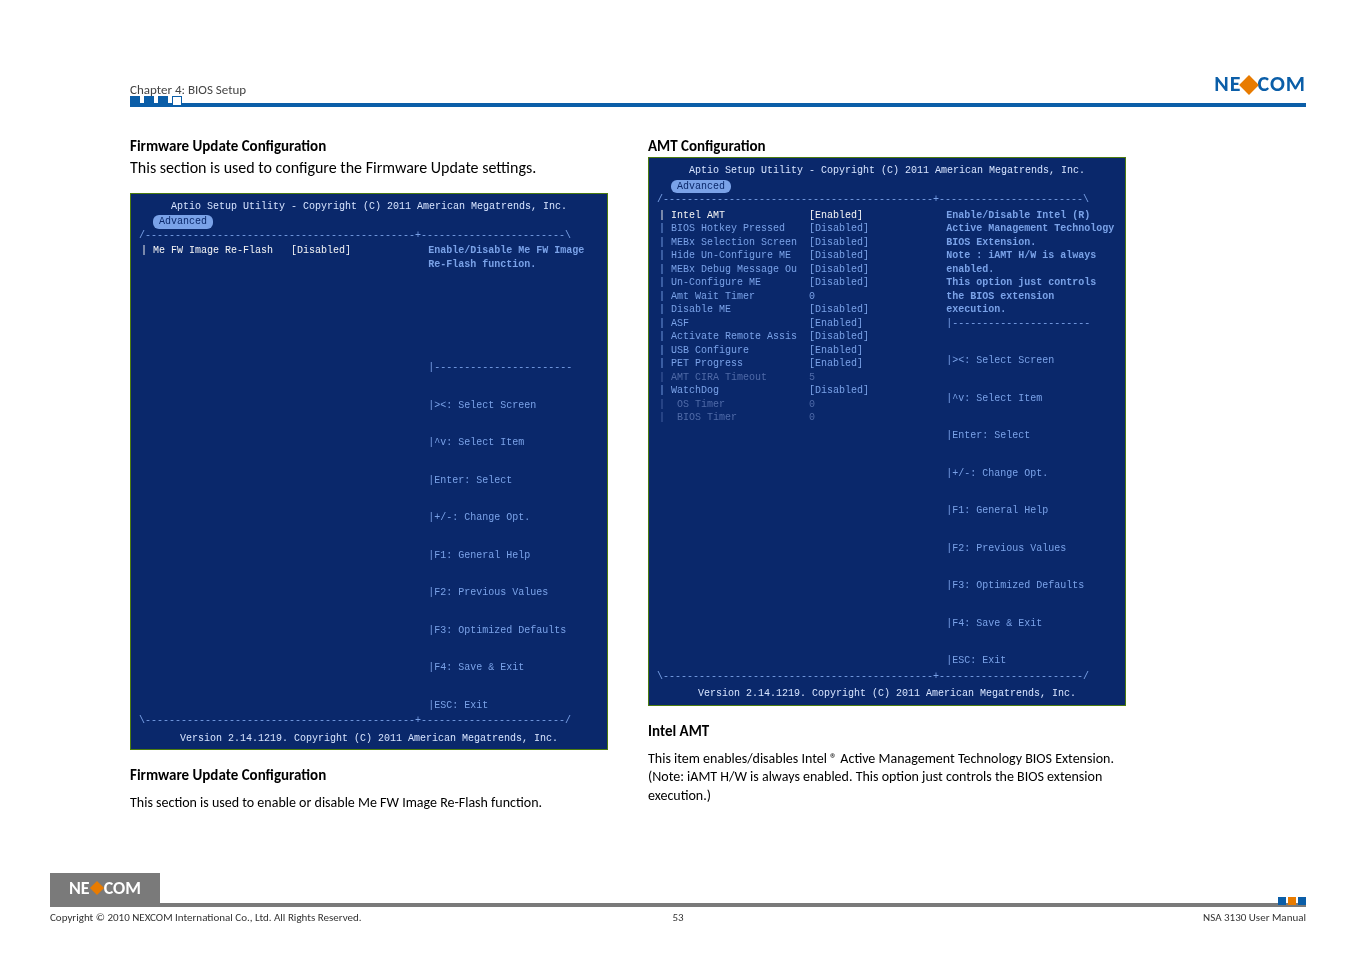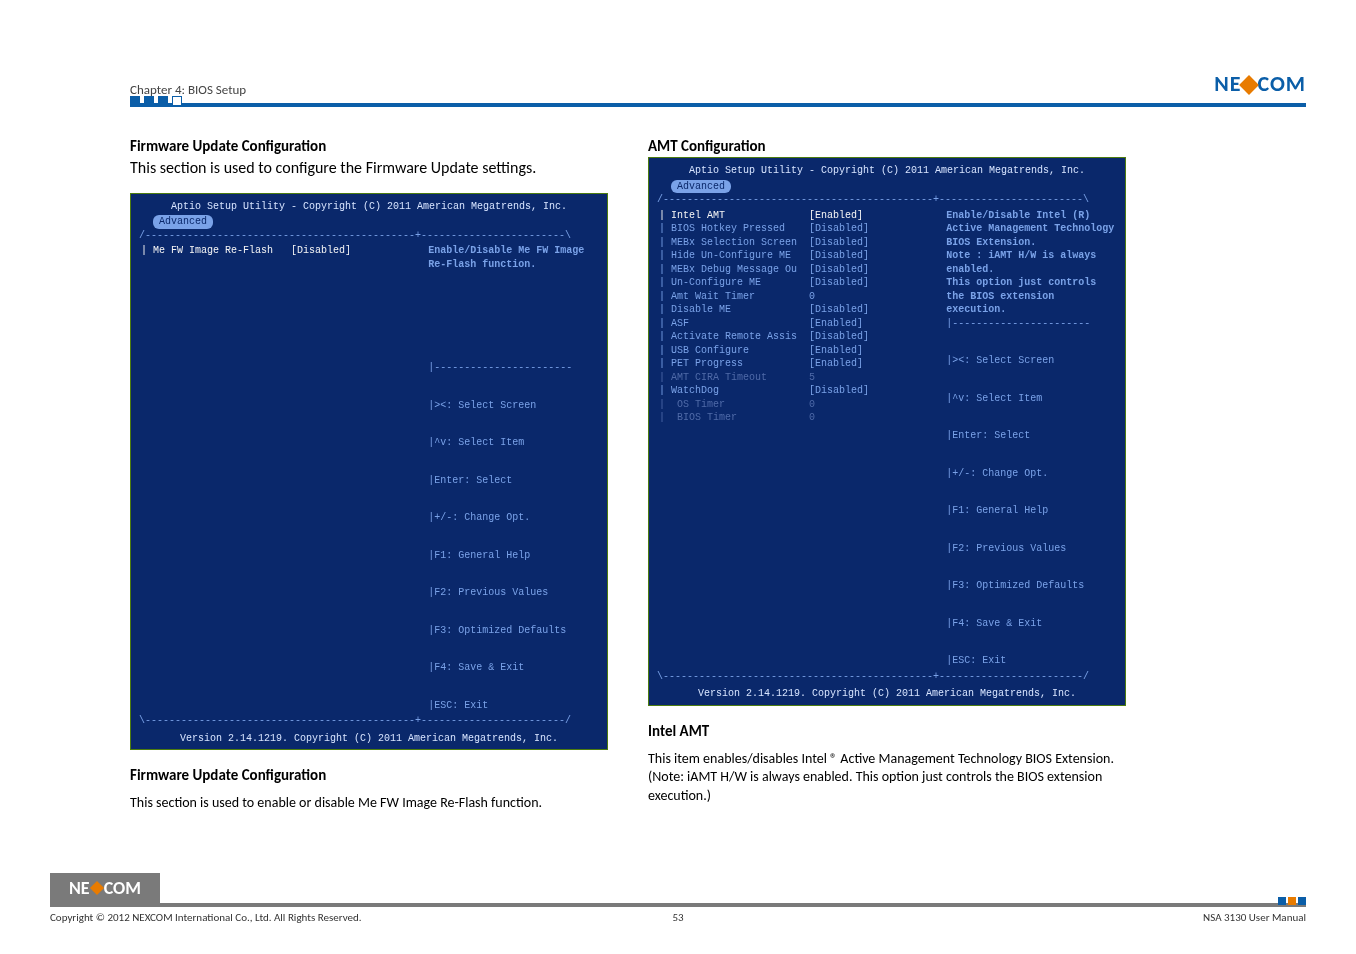--- a/index.html
+++ b/index.html
@@ -202,19 +202,19 @@
       <span class="com">COM</span>
     </div>
     <div class="bar">
       <div class="corner">
           <span></span>
           <span class="o"></span>
           <span></span>
         </div>
     </div>
     <div class="foot-row">
-      <span>Copyright © 2012 NEXCOM International Co., Ltd. All Rights Reserved.</span>
+      <span>Copyright © 2010 NEXCOM International Co., Ltd. All Rights Reserved.</span>
       <span class="center">53</span>
       <span>NSA 3130 User Manual</span>
     </div>
   </div>
 
 </div>
 
 </body></html>

